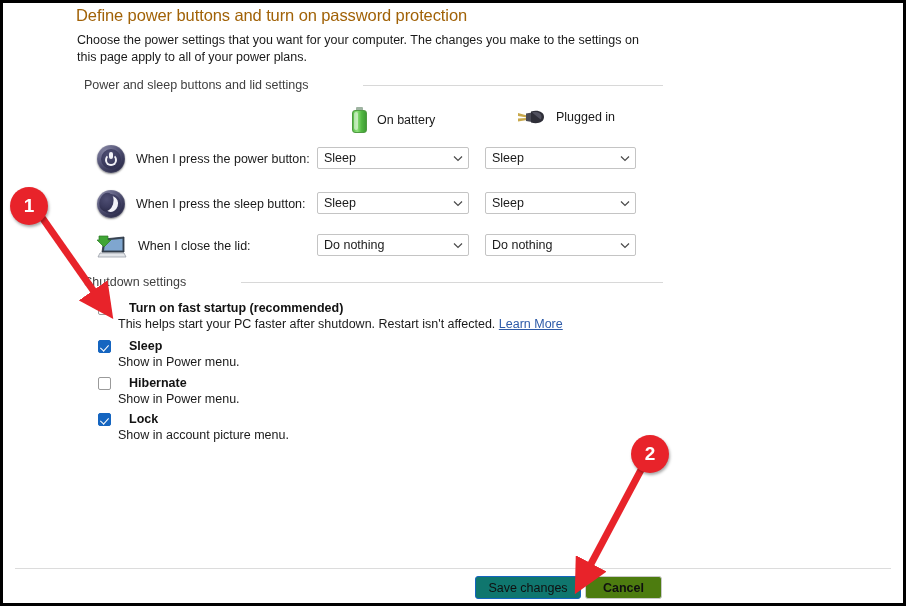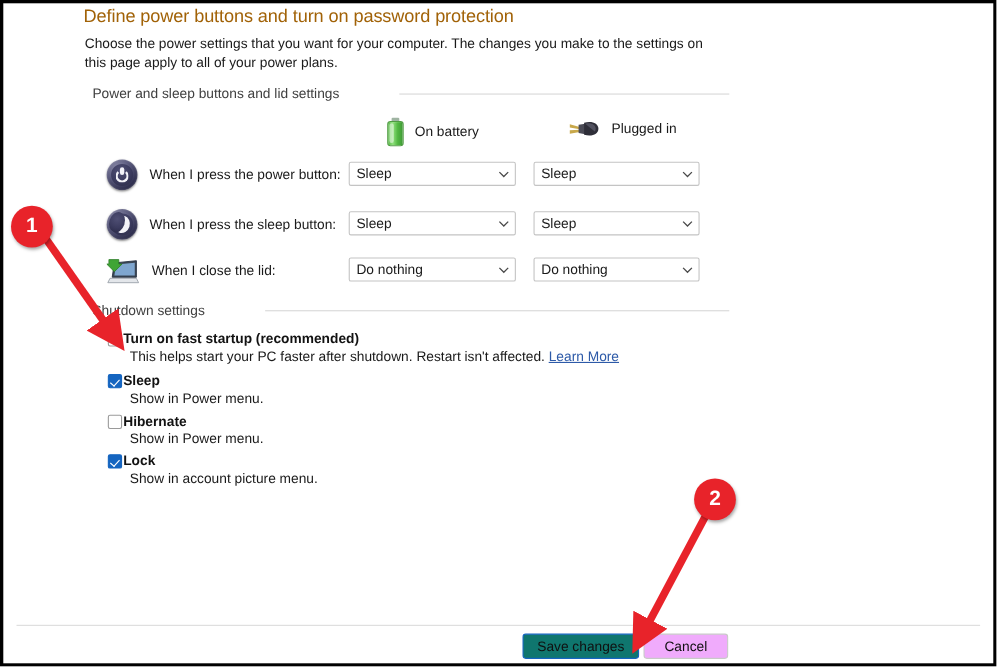--- a/index.html
+++ b/index.html
@@ -231,21 +231,21 @@
   .checkbox.on::after {
     content: "";
     position: absolute;
     left: 3px; top: 2px;
     width: 4px; height: 7px;
     border: solid #ffffff;
     border-width: 0 1.7px 1.7px 0;
     transform: rotate(42deg);
   }
   .cb-label {
-    margin-left: 1px;
+    margin-left: 18px;
     font-size: 12.5px;
     font-weight: bold;
     color: #121212;
     white-space: nowrap;
   }
   .cb-sub {
     margin-left: 20px;
     margin-top: 2px;
     font-size: 12.5px;
     color: #1a1a1a;
@@ -283,22 +283,23 @@
   }
   #btn-save {
     left: 472px;
     width: 106px;
     background: #0f766e;
     border: 1px solid #1565c0;
   }
   #btn-cancel {
     left: 582px;
     width: 77px;
-    background: #f0abfc;
+    background: #4d7c0f;
     border: 1px solid #c9c9c9;
+    font-weight: bold;
   }
 
   
   .anno-badge {
     position: absolute;
     width: 38px; height: 38px;
     border-radius: 50%;
     background: #e8232a;
     color: #ffffff;
     display: flex;

